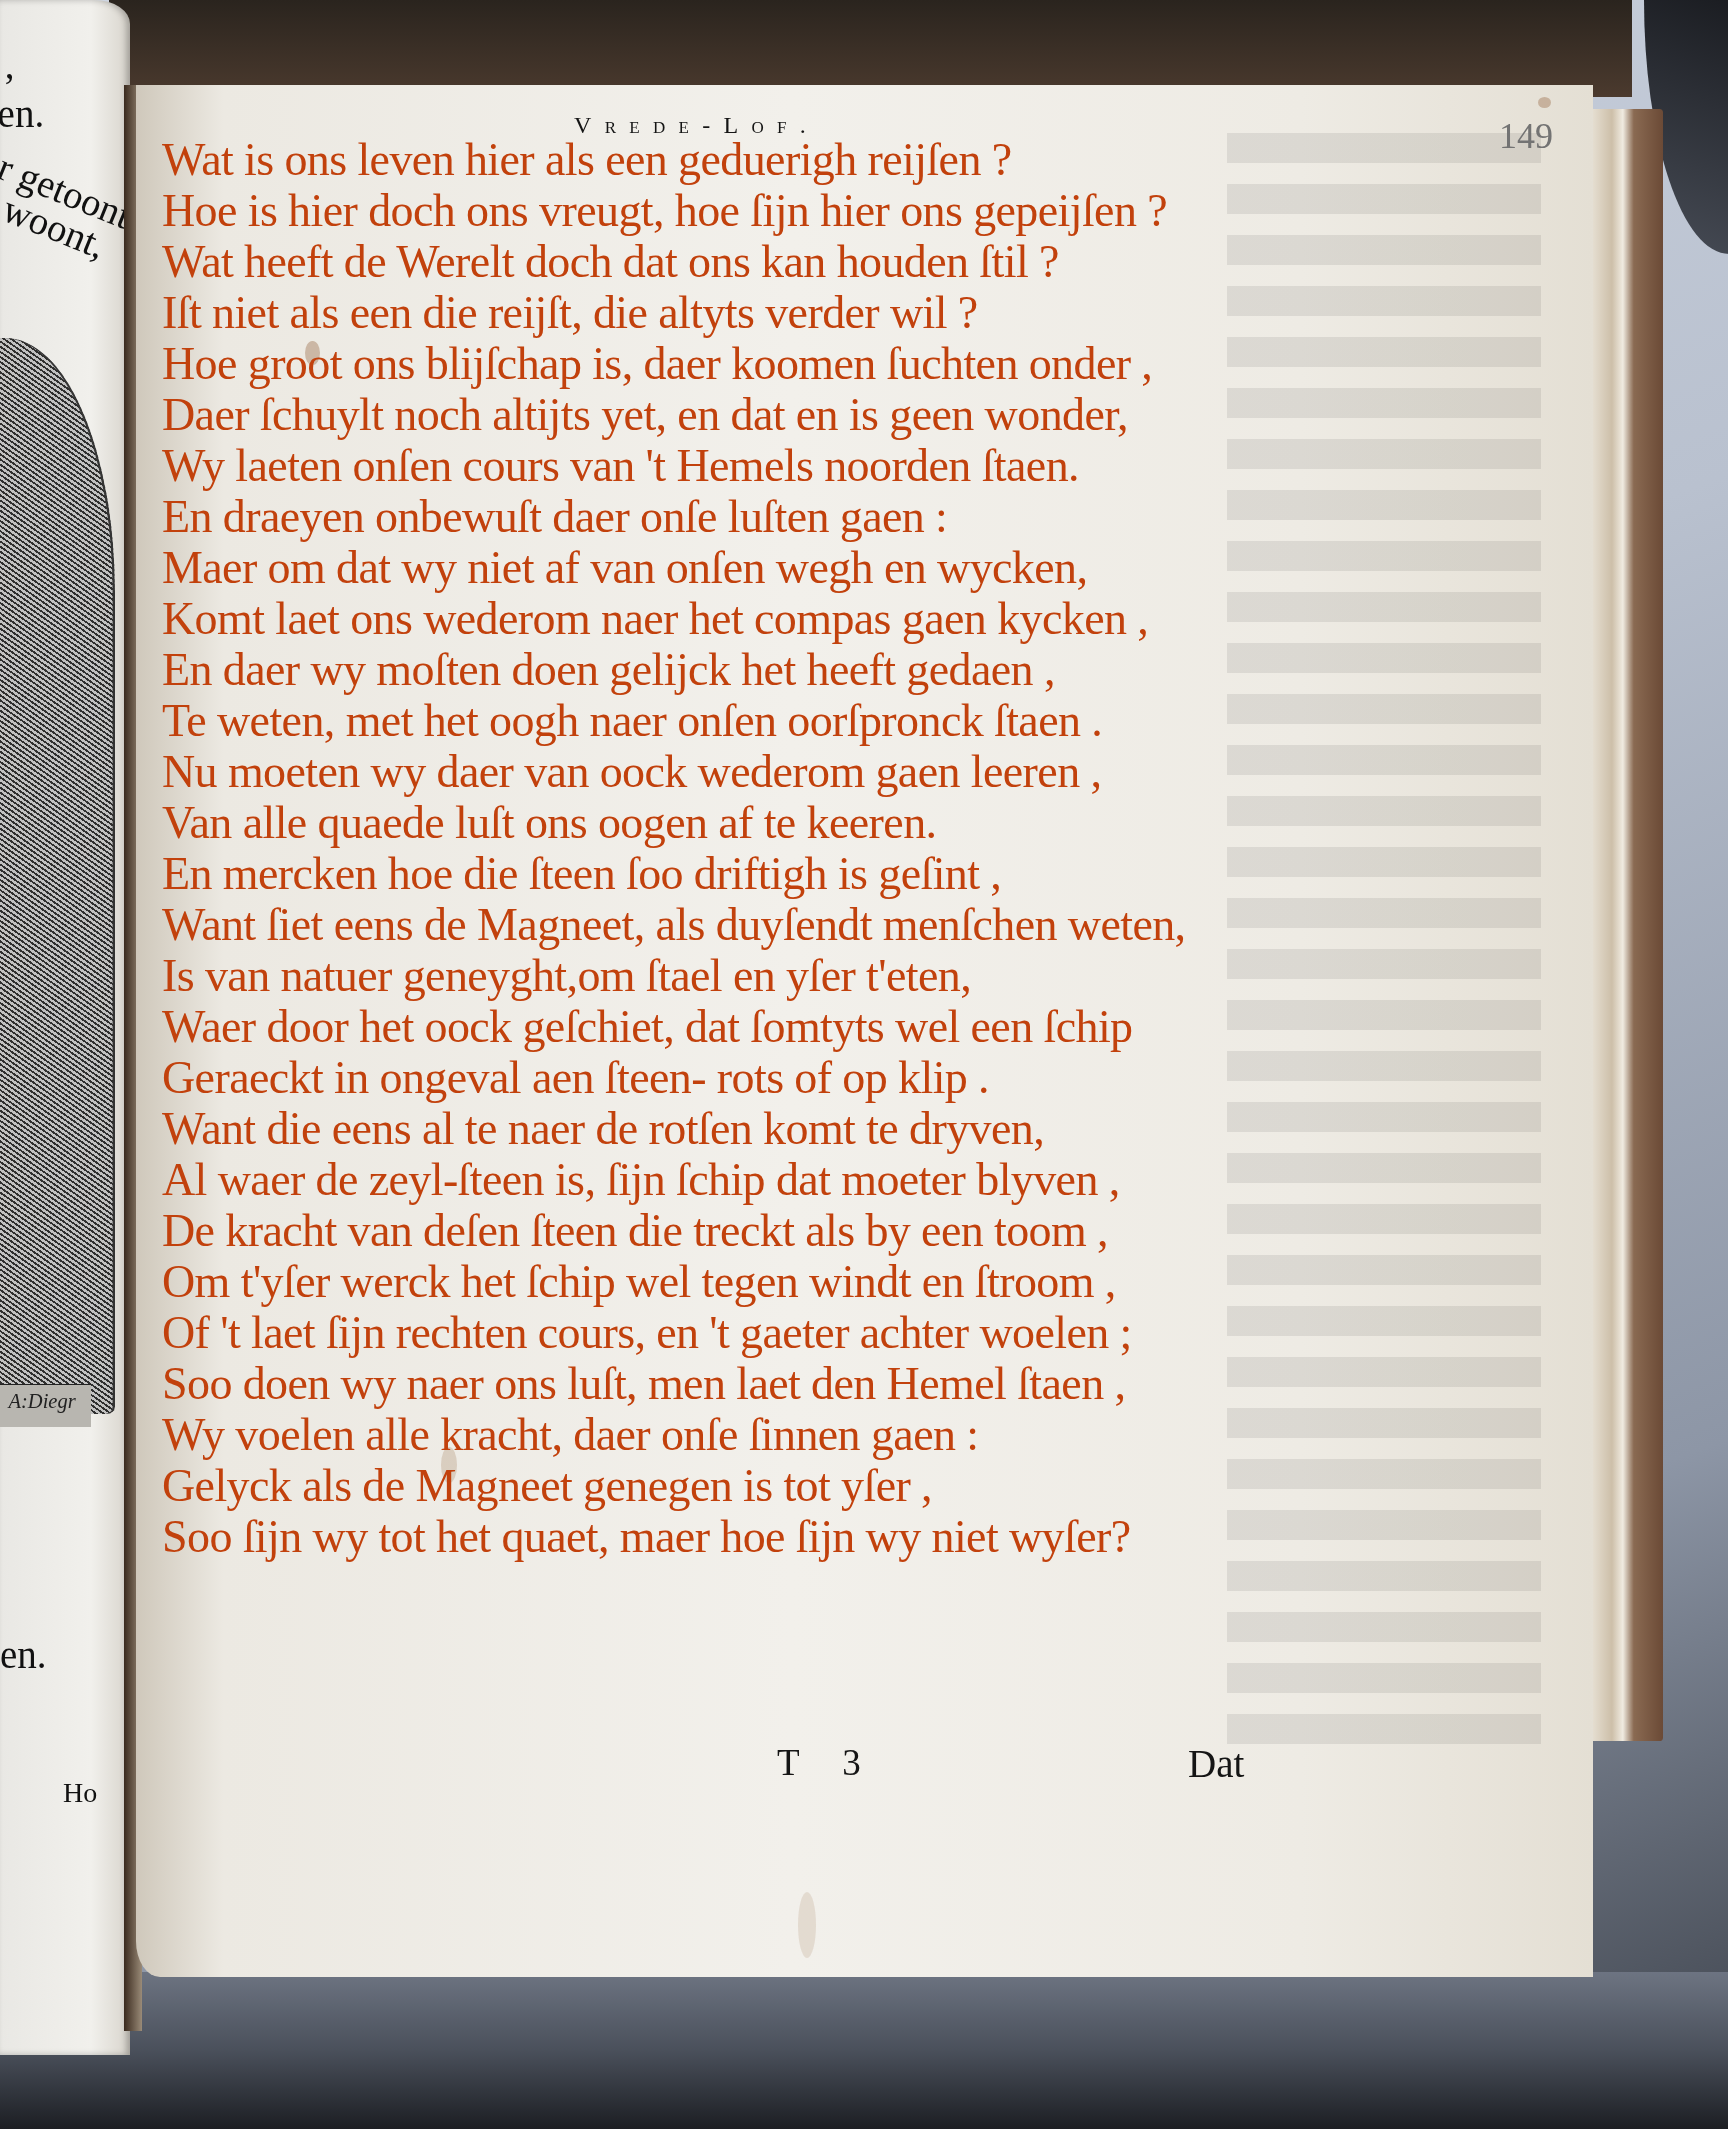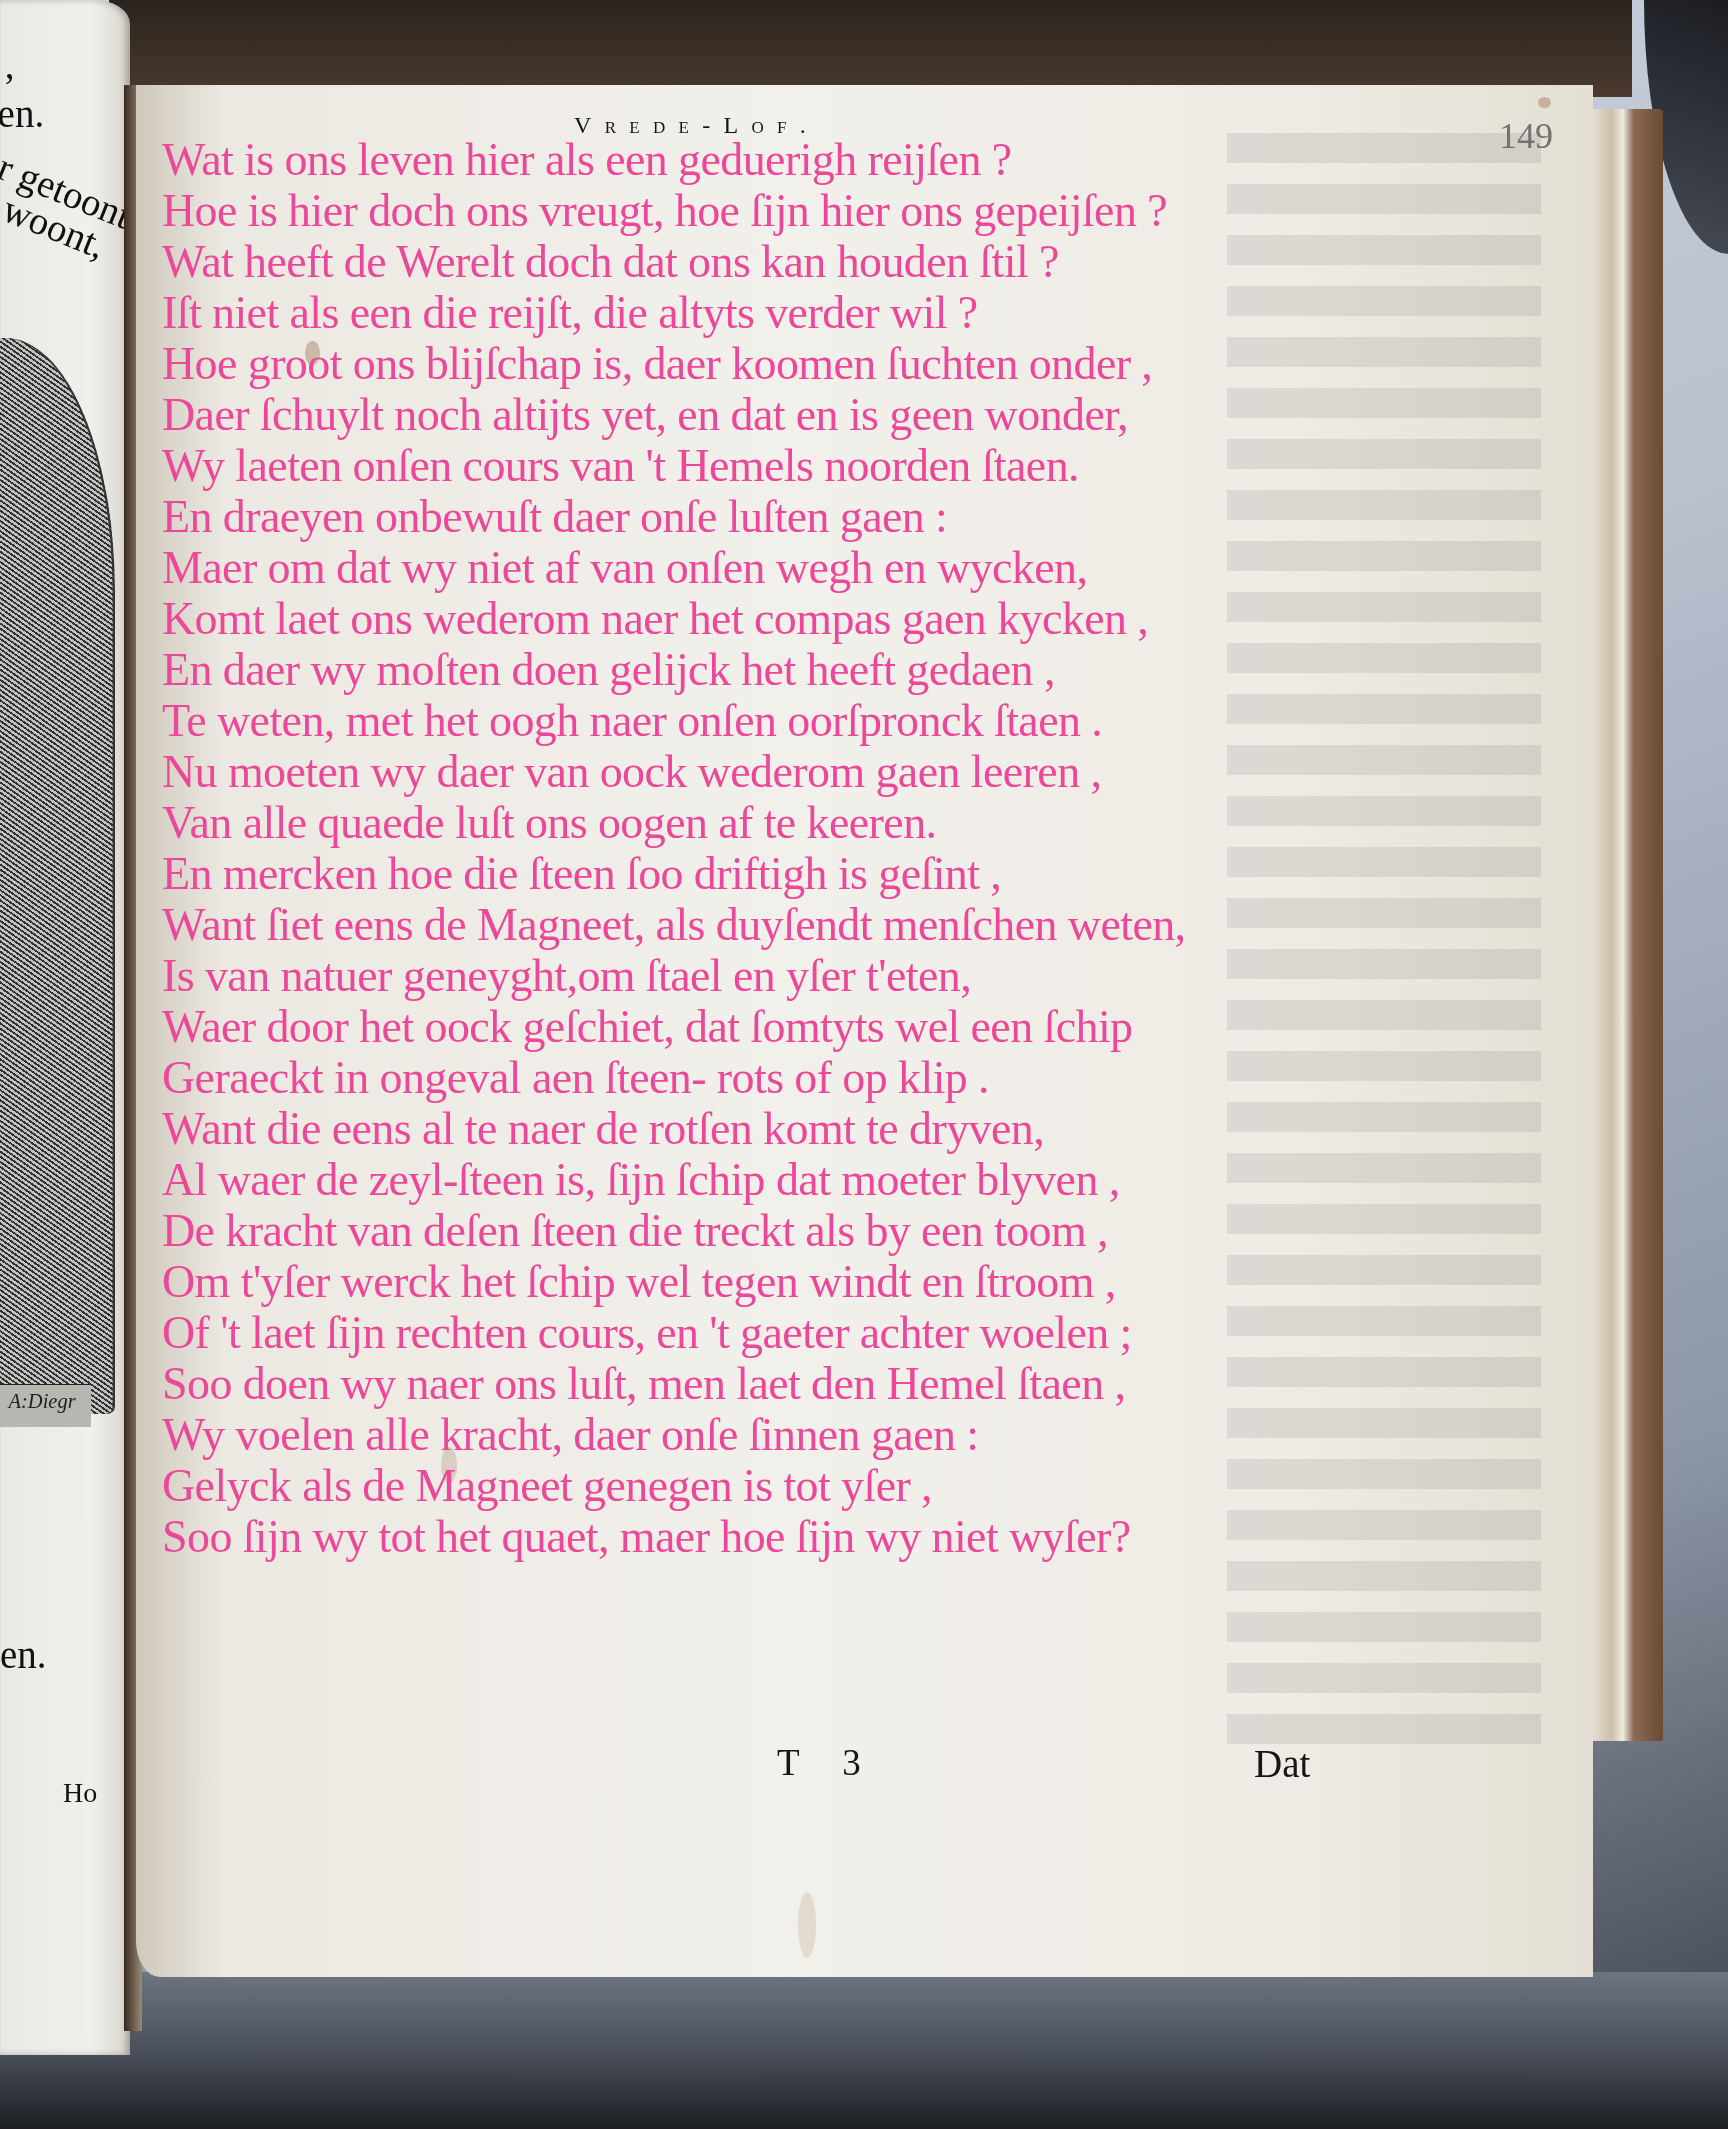--- a/index.html
+++ b/index.html
@@ -38,24 +38,24 @@
     background:linear-gradient(90deg,#cfc8bb 0%,#ece9e2 6%,#f2f0eb 45%,#eeebe4 80%,#e4dfd4 100%);
     border-bottom-left-radius:24px 36px; }
   .page-edge { position:absolute; left:1590px; top:109px; width:73px; height:1632px;
     background:linear-gradient(90deg,#e8e2d6 0%,#cdbfa9 30%,#f0ebe1 45%,#8a6a52 60%,#6b4a36 100%);
     border-radius:3.6px; }
 
   .running-head { position:absolute; left:574px; top:112px; font-size:24px; letter-spacing:13.3px; color:#151515; font-variant: small-caps; }
   .folio { position:absolute; left:1499px; top:115px; font-size:36px; color:#737373; }
 
   .verse { position:absolute; left:162px; top:134px; width:1269px; }
-  .verse .line { display:block; font-size:46px; line-height:51px; color:#ec4899; white-space:nowrap; letter-spacing:-0.6px; }
+  .verse .line { display:block; font-size:46px; line-height:51px; color:#c2410c; white-space:nowrap; letter-spacing:-0.6px; }
 
   .signature { position:absolute; left:777px; top:1741px; font-size:37px; color:#151515; letter-spacing:17px; }
-  .catchword { position:absolute; left:1254px; top:1741px; font-size:39px; color:#151515; }
+  .catchword { position:absolute; left:1188px; top:1741px; font-size:39px; color:#151515; }
 
   .stain { position:absolute; border-radius:50%; background:rgba(140,90,50,.35); }
   .bleed { position:absolute; left:1227px; top:133px; width:314px; height:1632px; opacity:.08;
     background:repeating-linear-gradient(180deg,#000 0 30px,transparent 30px 51px); }
 </style>
 </head>
 <body>
 
 <div class="cloth-dark"></div>
 <div class="cloth-bottom"></div>

